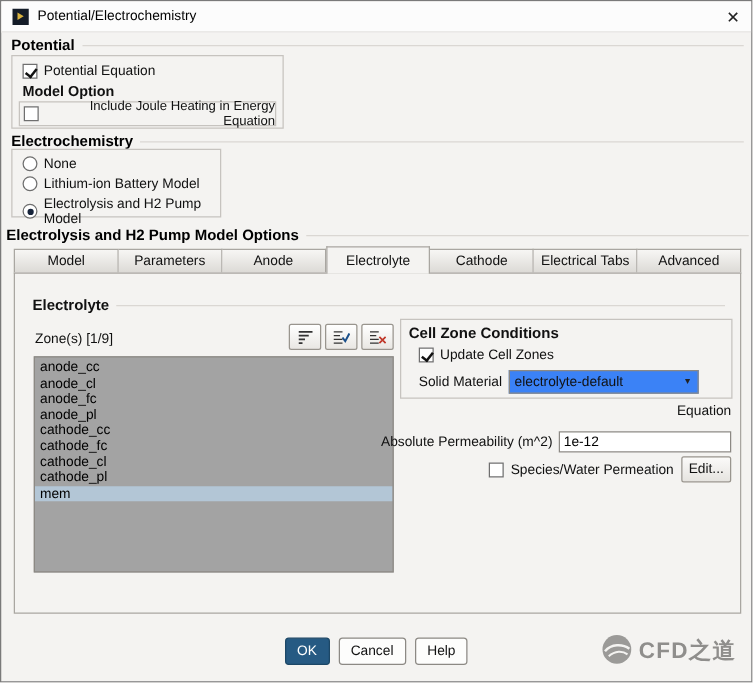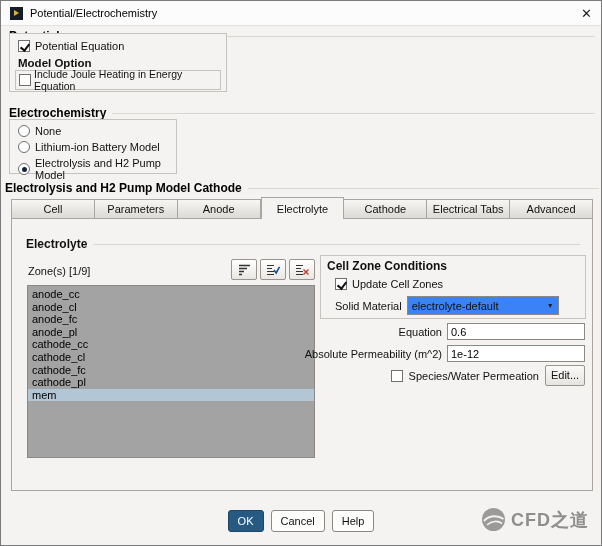--- a/index.html
+++ b/index.html
@@ -22,21 +22,21 @@
   .box { position:absolute; border:1px solid #c6c3bf; background:#f4f3f1; }
   .row { display:flex; align-items:center; gap:5px; }
 
   
   .cb { width:12px; height:12px; border:1px solid #6f6f6f; background:#fff; position:relative; flex:0 0 auto; }
   .cb.checked::after { content:""; position:absolute; left:2.5px; top:0.5px; width:4px; height:7px; border:solid #111; border-width:0 2px 2px 0; transform:rotate(38deg); }
   .radio { width:12px; height:12px; border:1px solid #6f6f6f; border-radius:50%; background:#fff; position:relative; flex:0 0 auto; }
   .radio.on::after { content:""; position:absolute; left:2.5px; top:2.5px; width:5px; height:5px; border-radius:50%; background:#16233a; }
 
   
-  .potential-box { left:8px; top:32px; width:218px; height:59px; }
+  .potential-box { left:8px; top:43px; width:218px; height:59px;text-align:right; }
   .pe-row { position:absolute; left:8px; top:6px; }
   .model-option-label { position:absolute; left:8px; top:23px; font-weight:bold; font-size:11.5px; }
   .joule-box { position:absolute; left:5px; top:36px; width:206px; height:20px; border:1px solid #c6c3bf; display:flex; align-items:center; padding-left:3px; gap:3px; font-size:10.5px; }
 
   
   .electro-box { left:8px; top:118px; width:168px; height:55px; }
   .radio-row { position:absolute; left:8px; }
 
   
   .tabbar { position:absolute; left:10px; top:196px; width:582px; height:22px; display:flex; align-items:flex-end; }
@@ -122,26 +122,26 @@
       <span class="radio"></span>
       <span>Lithium-ion Battery Model</span>
     </div>
     <div class="row radio-row" style="top:37px;">
       <span class="radio on"></span>
       <span>Electrolysis and H2 Pump Model</span>
     </div>
   </div>
 
   <div class="sec-label" style="left:4px; top:180px; width:594px;">
-    <span>Electrolysis and H2 Pump Model Cathode</span>
+    <span>Electrolysis and H2 Pump Model Options</span>
       <span class="rule"></span>
   </div>
 
   <div class="tabbar">
-    <div class="tab">Cell</div>
+    <div class="tab">Model</div>
     <div class="tab">Parameters</div>
     <div class="tab">Anode</div>
     <div class="tab active">Electrolyte</div>
     <div class="tab">Cathode</div>
     <div class="tab">Electrical Tabs</div>
     <div class="tab">Advanced</div>
   </div>
 
   <div class="panel">
 
@@ -171,22 +171,22 @@
           </svg>
       </div>
     </div>
 
     <div class="listbox">
       <div class="zone-item">anode_cc</div>
       <div class="zone-item">anode_cl</div>
       <div class="zone-item">anode_fc</div>
       <div class="zone-item">anode_pl</div>
       <div class="zone-item">cathode_cc</div>
+      <div class="zone-item">cathode_fc</div>
       <div class="zone-item">cathode_cl</div>
-      <div class="zone-item">cathode_fc</div>
       <div class="zone-item">cathode_pl</div>
       <div class="zone-item selected">mem</div>
     </div>
 
     <div class="czc-box">
       <div class="czc-head">Cell Zone Conditions</div>
       <div class="row czc-cb">
         <span class="cb checked"></span>
         <span>Update Cell Zones</span>
       </div>
@@ -194,21 +194,20 @@
         <span>Solid Material</span>
         <div class="dropdown">
           <span class="val">electrolyte-default</span>
           <span class="caret">▼</span>
         </div>
       </div>
     </div>
 
     <div class="num-row" style="top:104px;">
       <span class="lbl">Equation</span>
-      <input class="textbox" type="text" value="0.6" style="">
     </div>
 
     <div class="num-row" style="top:126px;">
       <span class="lbl">Absolute Permeability (m^2)</span>
       <input class="textbox" type="text" value="1e-12" style="">
     </div>
 
     <div class="species-row">
       <span class="cb"></span>
       <span>Species/Water Permeation</span>

